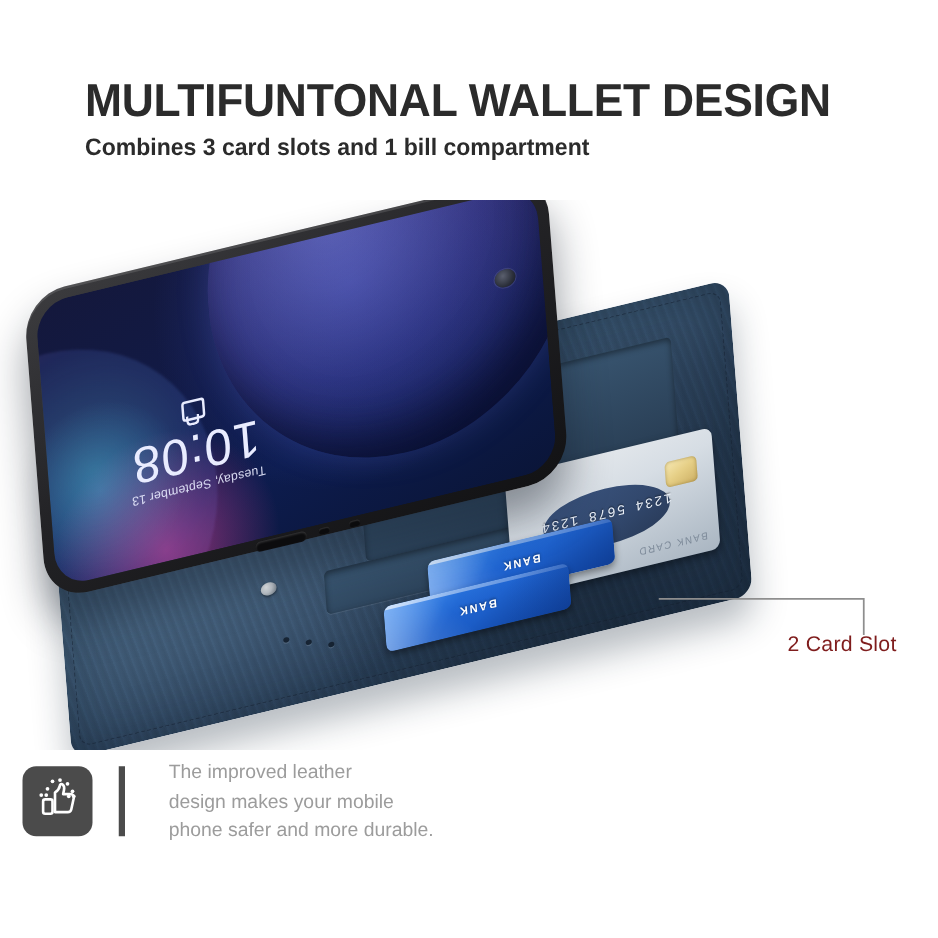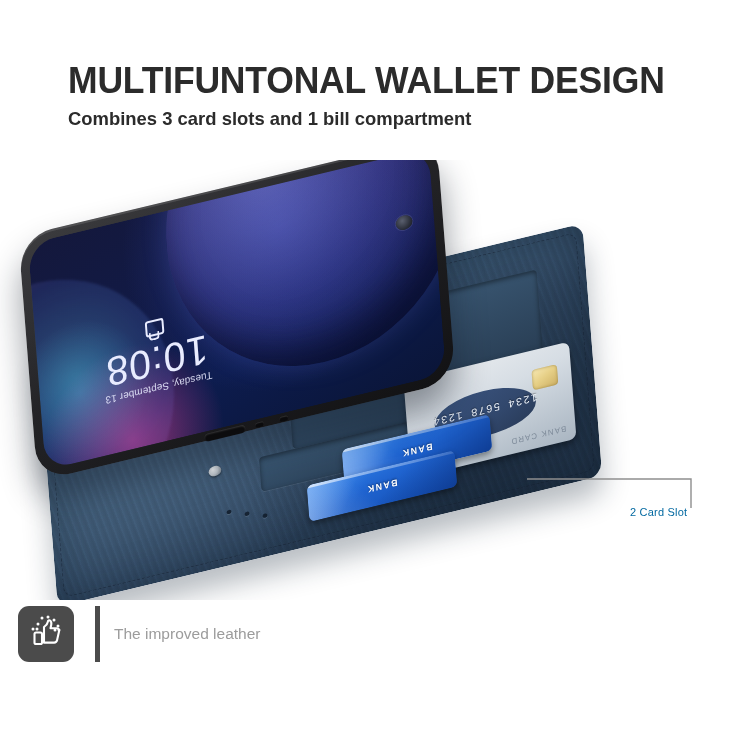--- a/index.html
+++ b/index.html
@@ -332,22 +332,22 @@
 
   
   .leader {
     position: absolute;
     stroke: #8e8e8e;
     fill: none;
   }
   .callout-text {
     position: absolute;
     left: 630px; top: 506px;
-    font-size: 11px;
-    color: #0369a1;
+    font-size: 17px;
+    color: #7f1d1d;
     letter-spacing: .2px;
     white-space: nowrap;
   }
 
   
   .feature {
     position: absolute;
     left: 18px; top: 606px;
     display: flex;
     align-items: center;
@@ -361,21 +361,21 @@
   }
   .feat-icon svg { position: absolute; left: 9px; top: 8px; }
   .feat-bar {
     width: 5px;
     height: 56px;
     background: #4b4b4b;
     margin-left: 21px;
     flex: 0 0 auto;
   }
   .feat-text {
-    margin-left: 14px;
+    margin-left: 35px;
     color: #9c9c9c;
     font-size: 15.5px;
     line-height: 1.52;
     white-space: nowrap;
   }
 </style>
 </head>
 <body>
 
 <div class="header">
@@ -455,14 +455,16 @@
       <circle cx="28" cy="16" r="1.5" fill="#ffffff"></circle>
       <circle cx="32" cy="16" r="1.5" fill="#ffffff"></circle>
 
       <path d="M17 13 c2.2 -1.6 3.6 -3.4 3.8 -5.2 0.15 -1.4 1.4 -1.9 2.3 -1.2 1.1 0.85 1.5 2.5 1.1 4.4 l-0.7 3.3 h6.2 c1.6 0 2.7 1.4 2.35 2.95 l-2.0 9.1 c-0.3 1.35 -1.5 2.3 -2.9 2.3 H17 z" fill="none" stroke="#ffffff" stroke-width="2.1" stroke-linejoin="round"></path>
       <rect x="7.5" y="18.5" width="7.5" height="11.5" rx="1.6" fill="none" stroke="#ffffff" stroke-width="2.1"></rect>
     </svg>
   </div>
   <div class="feat-bar"></div>
   <div class="feat-text">
     <div>The improved leather</div>
+    <div>design makes your mobile</div>
+    <div>phone safer and more durable.</div>
   </div>
 </div>
 
 </body></html>

